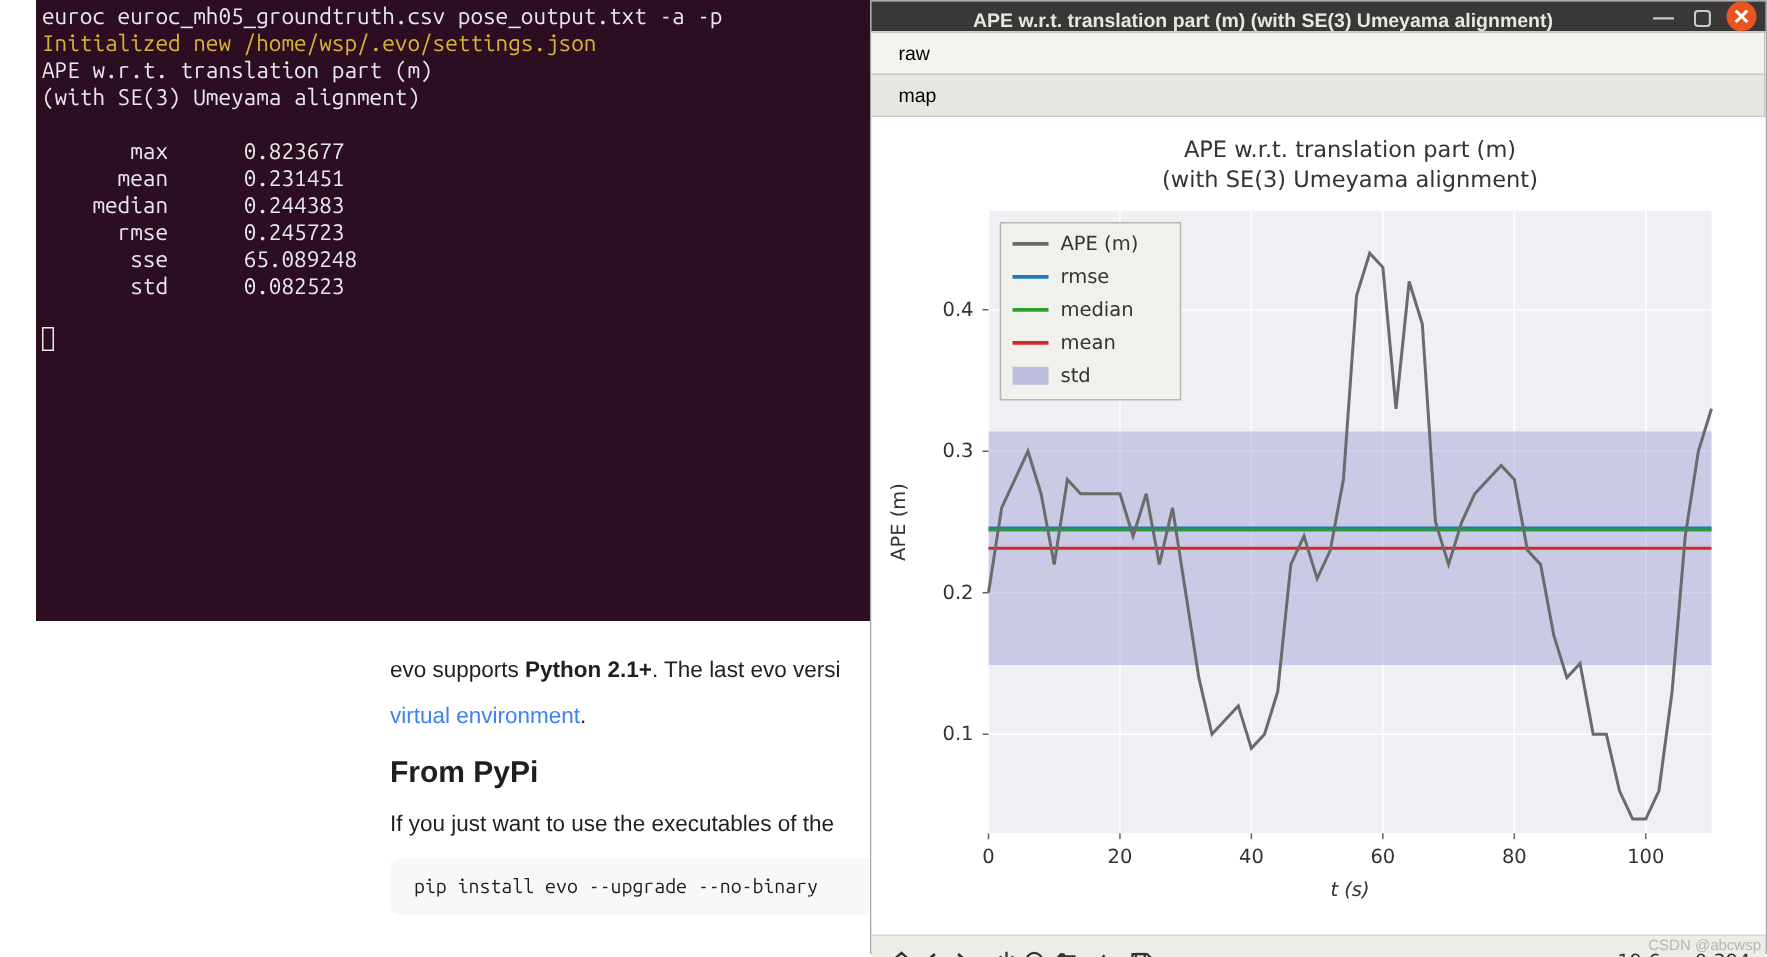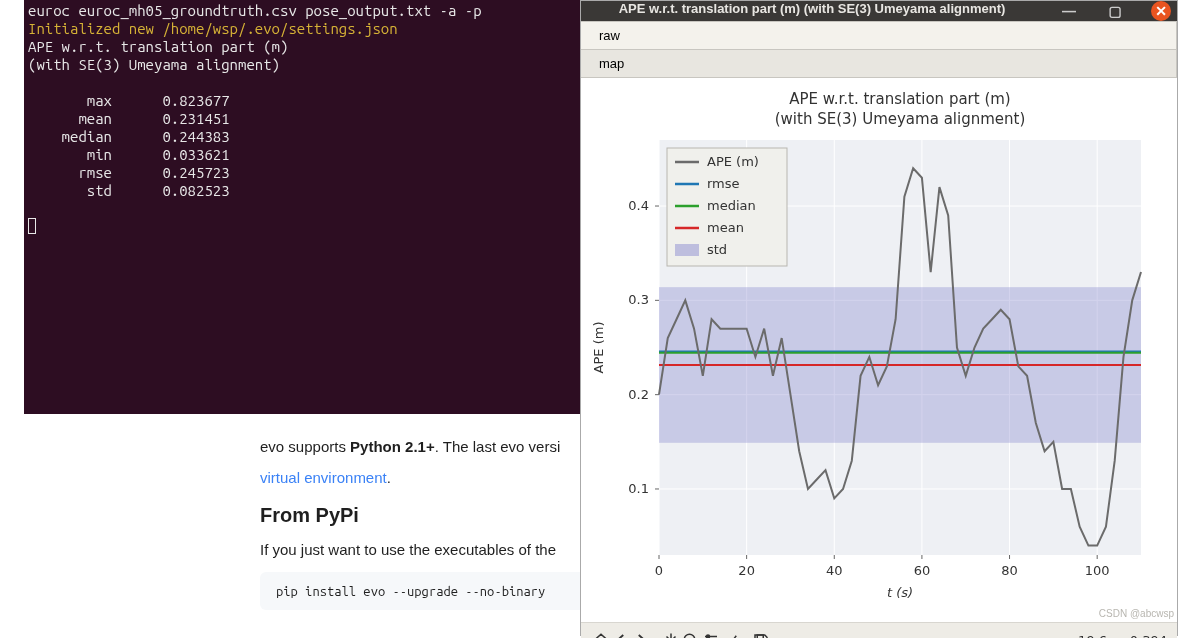--- a/index.html
+++ b/index.html
@@ -14,60 +14,60 @@
 
 
 .doc-area { position: absolute; left: 260px; top: 414px; right: 0; bottom: 0; background: #fff; padding: 24px 0 0 0; font-size: 15px; color: #1f1f1f; }
 .doc-area p { margin: 0 0 14px 0; }
 .doc-area a { color: #3b82f6; text-decoration: none; }
 .doc-area h3 { font-size: 20px; font-weight: 700; margin: 18px 0 14px 0; }
 .doc-code { background: #f6f8fa; border-radius: 6px; padding: 12px 16px; font-family: "Ubuntu Mono", monospace; font-size: 13px; margin-top: 8px; }
 
 
 .plot-window { position: absolute; left: 580px; top: 0; width: 598px; height: 636px; background: #eeece6; border: 1px solid #aaa; display: flex; flex-direction: column; }
-.plot-titlebar { height: 30px; background: #3a3836; color: #e8e6e2; display: flex; align-items: flex-start; padding: 0 6px 0 10px; font-size: 13px; font-weight: 700; gap: 20px; }
+.plot-titlebar { height: 30px; background: #3a3836; color: #e8e6e2; display: flex; align-items: flex-end; padding: 0 6px 0 10px; font-size: 13px; font-weight: 700; }
 .plot-title-text { flex: 1; text-align: center; }
 .tb-btn { width: 20px; height: 20px; margin-left: 6px; display: flex; align-items: center; justify-content: center; font-size: 14px; border-radius: 10px; }
 .tb-min { color: #ccc; }
 .tb-max { color: #ccc; }
 .tb-close { background: #e95420; color: #fff; font-weight: 700; }
 
 .plot-tabs { display: flex; background: #e8e6e0; border-bottom: 1px solid #c8c6c0; flex-direction: column; }
 .plot-tab { padding: 6px 18px; font-size: 13px; border-right: 1px solid #c8c6c0; border-top: 1px solid #c8c6c0; background: #e8e6e0; cursor: pointer; }
 .plot-tab.active { background: #f4f2ec; border-bottom: 1px solid #f4f2ec; margin-bottom: -1px; }
 
 .plot-body { flex: 1; background: #fff; position: relative; }
 .plot-svg { width: 100%; height: 100%; }
 
 .plot-toolbar { height: 36px; background: #eeece6; display: flex; align-items: center; padding: 16px 10px; gap: 0; border-top: 1px solid #d8d6d0; }
 .tool-icon { width: 20px; height: 20px; display: flex; align-items: center; justify-content: center; color: #333; cursor: pointer; }
 .tool-spacer { flex: 1; }
 .coord-text { font-family: "DejaVu Sans", sans-serif; font-size: 13px; color: #333; }
 
-.watermark { position: absolute; right: 4px; bottom: 19px; font-size: 10px; color: #b8b6b0; }
+.watermark { position: absolute; right: 4px; bottom: 2px; font-size: 10px; color: #b8b6b0; }
 
 
 .axis-text { font-family: "DejaVu Sans", sans-serif; font-size: 13px; fill: #333; }
 .chart-title { font-family: "DejaVu Sans", sans-serif; font-size: 15px; fill: #333; text-anchor: middle; }
 .legend-text { font-family: "DejaVu Sans", sans-serif; font-size: 13px; fill: #333; }
 </style>
 </head>
 <body>
 
 <div class="terminal">
   <div class="term-line term-white">euroc euroc_mh05_groundtruth.csv pose_output.txt -a -p</div>
   <div class="term-line term-yellow">Initialized new /home/wsp/.evo/settings.json</div>
   <div class="term-line term-white">APE w.r.t. translation part (m)</div>
   <div class="term-line term-white">(with SE(3) Umeyama alignment)</div>
   <div class="term-line">&nbsp;</div>
   <div class="term-line term-white"><span>       </span><span>max</span><span>      </span><span>0.823677</span></div>
   <div class="term-line term-white"><span>      </span><span>mean</span><span>      </span><span>0.231451</span></div>
   <div class="term-line term-white"><span>    </span><span>median</span><span>      </span><span>0.244383</span></div>
-  <div class="term-line term-white"><span>       </span><span>min</span><span>      </span><span>0.033621</span></div>
   <div class="term-line term-white"><span>      </span><span>rmse</span><span>      </span><span>0.245723</span></div>
+  <div class="term-line term-white"><span>       </span><span>sse</span><span>      </span><span>65.089248</span></div>
   <div class="term-line term-white"><span>       </span><span>std</span><span>      </span><span>0.082523</span></div>
   <div class="term-line">&nbsp;</div>
   <div class="term-line"><span class="term-cursor"></span></div>
 </div>
 
 <div class="doc-area">
   <p>
     <span>evo supports </span><strong>Python 2.1+</strong><span>. The last evo versi</span>
   </p>
   <p><a href="#">virtual environment</a><span>.</span></p>

